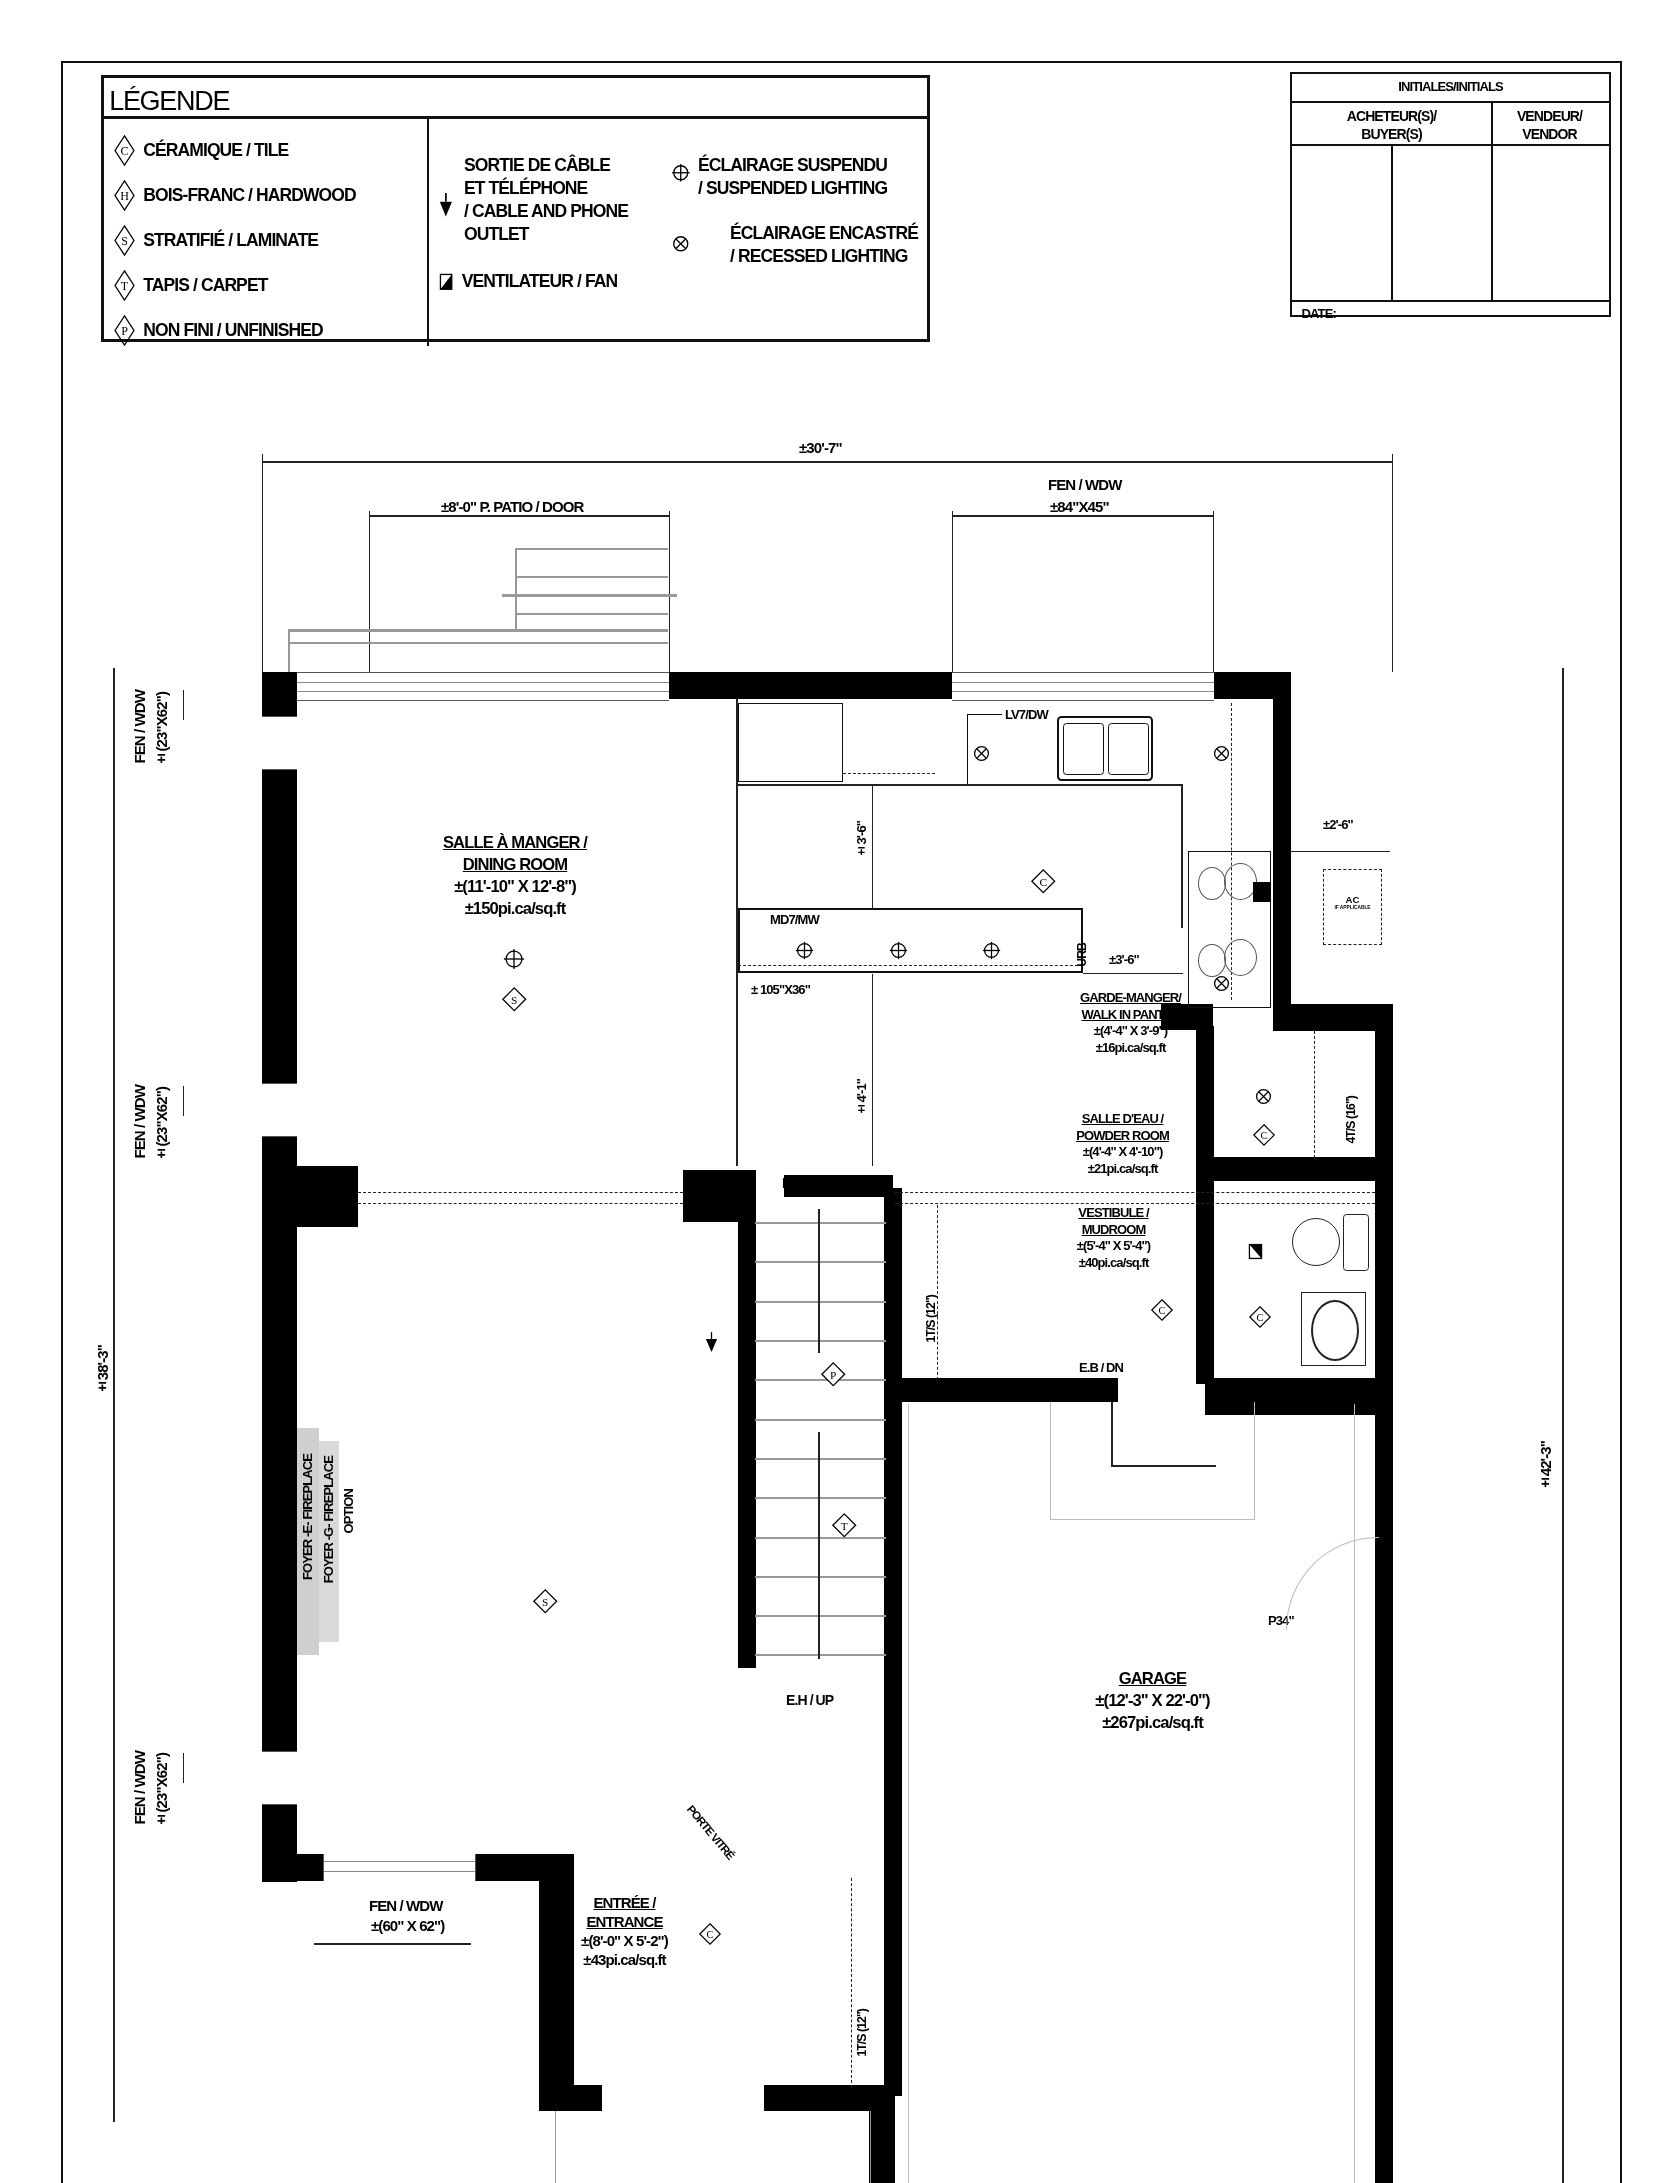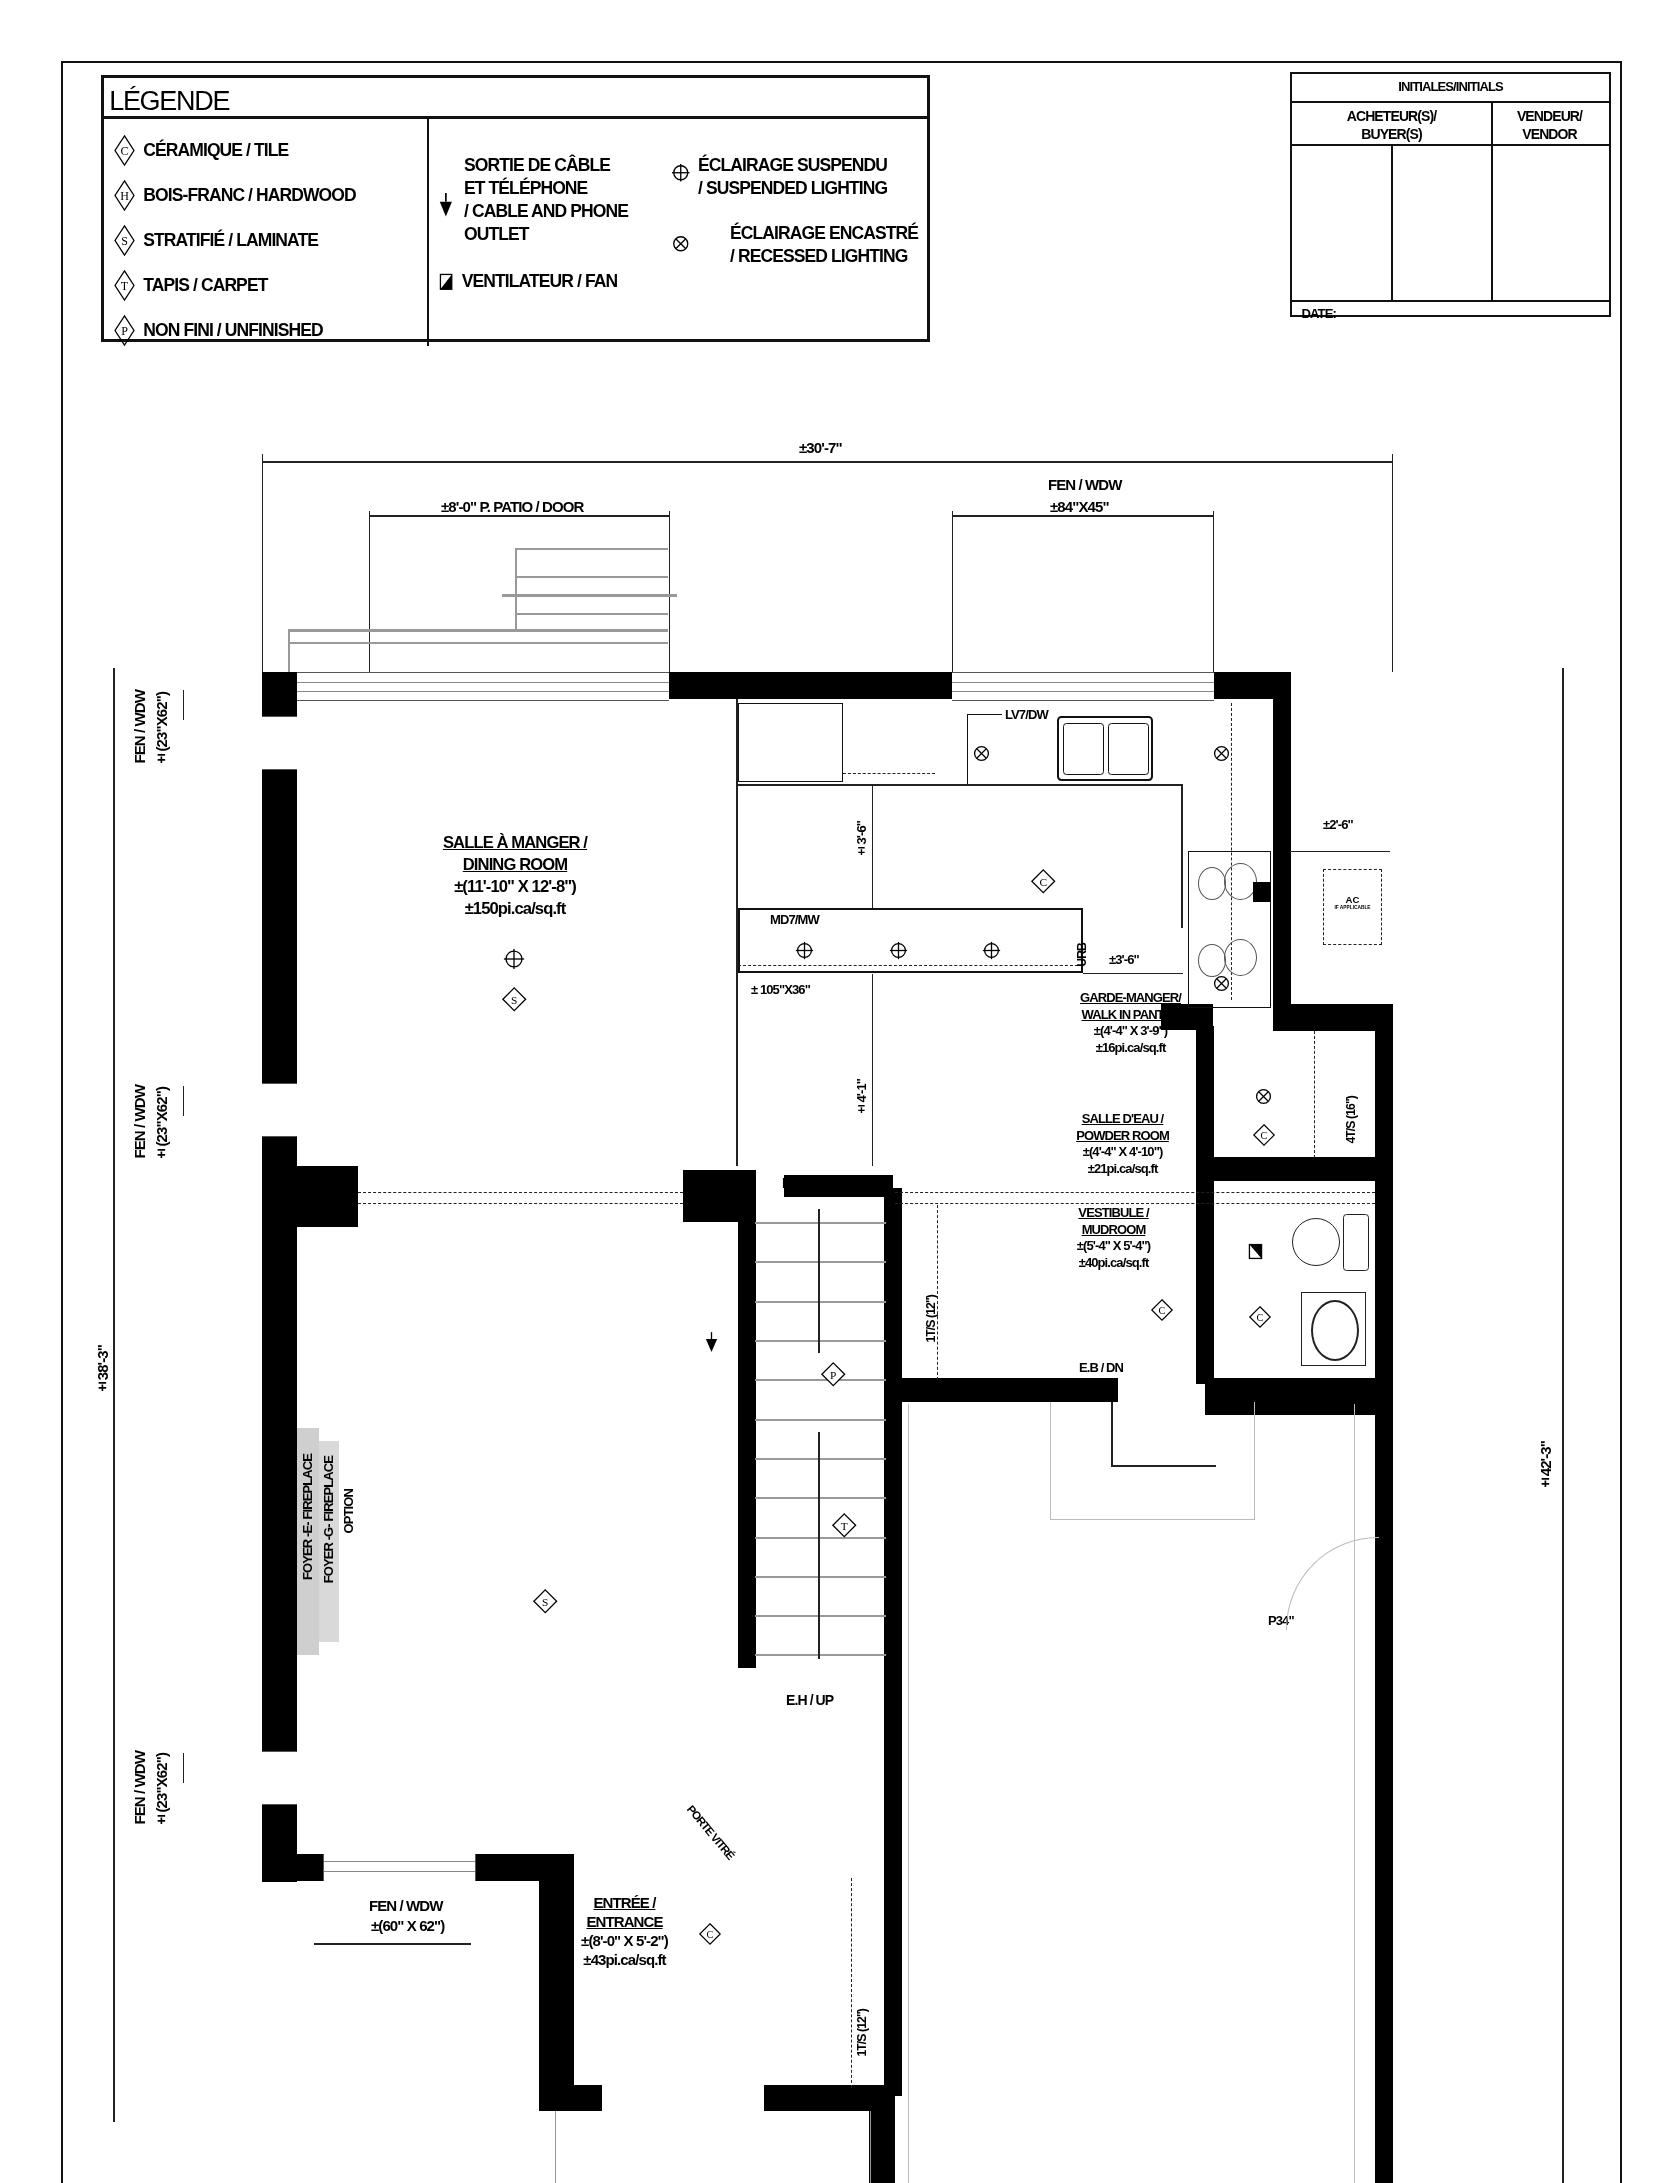--- a/index.html
+++ b/index.html
@@ -425,18 +425,23 @@
   <svg class="sym" style="left:699px;top:1923px;" width="22" height="22" viewBox="0 0 56 56">
       <polygon points="28,2 54,28 28,54 2,28" fill="none" stroke="#000" stroke-width="3"></polygon>
       <text x="28" y="38" text-anchor="middle" font-size="26" font-family="Liberation Serif, serif">C</text>
     </svg>
   <div class="dim" style="left:694px;top:1803px;font-size:11.4px;transform:rotate(50deg);transform-origin:left top;">PORTE VITRÉ</div>
   <div class="vdash" style="left:851px;top:1878px;height:210px;"></div>
   <div class="dim vert" style="left:855px;top:2009px;font-size:12.2px;">1T/S (12")</div>
 
   <div class="abs" style="left:555px;top:2111px;width:314px;height:264px;border-left:1.7px solid #999;border-right:1.7px solid #999;"></div>
 
+  <div class="room" style="left:1039px;top:1668px;width:227px;">
+    <div class="name">GARAGE</div>
+    <div>±(12'-3" X 22'-0")</div>
+    <div>±267pi.ca/sq.ft</div>
+  </div>
   <div class="dim" style="left:1268px;top:1613px;font-size:13px;">P34"</div>
   <div class="abs" style="left:1286px;top:1537px;width:92px;height:92px;border-top:1.3px solid #bbb;border-left:1.3px solid #bbb;border-top-left-radius:92px;"></div>
   <div class="abs" style="left:908px;top:1404px;width:1.3px;height:814px;background:#bbb;"></div>
   <div class="abs" style="left:1354px;top:1404px;width:1.3px;height:814px;background:#bbb;"></div>
 </div>
 
 
 </body></html>

